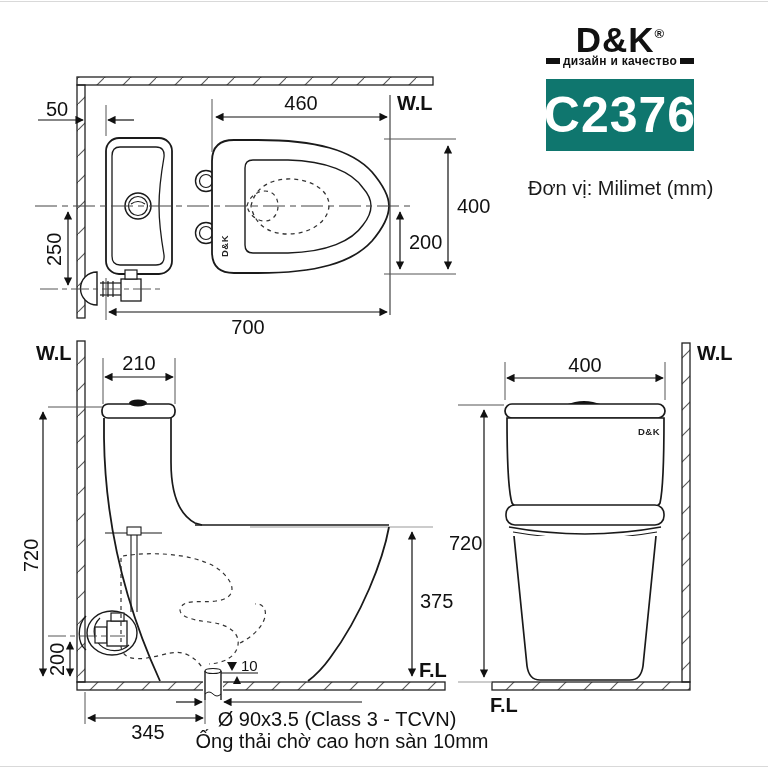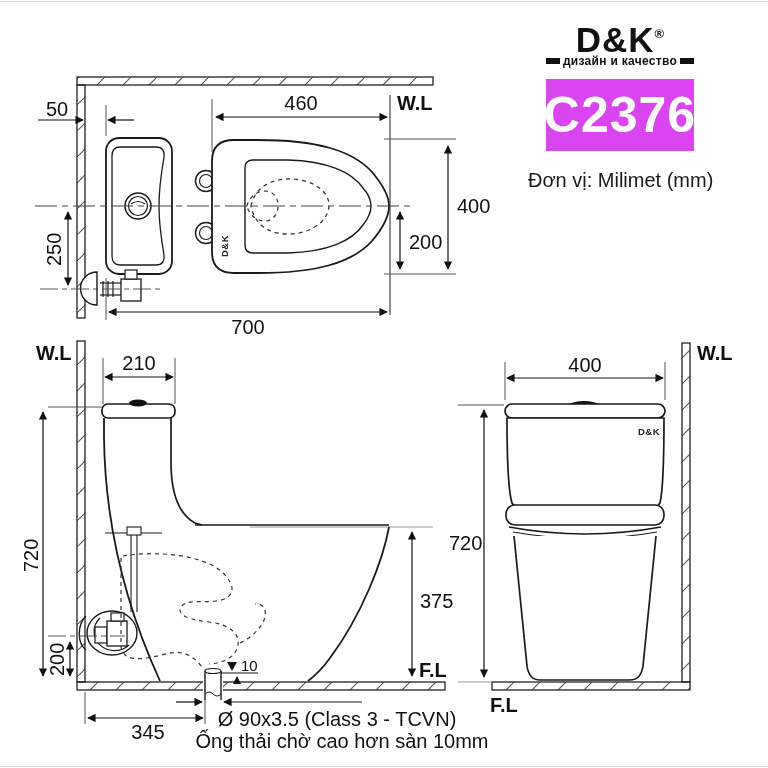--- a/index.html
+++ b/index.html
@@ -17,21 +17,21 @@
   .logo{position:absolute;left:546px;top:22px;width:148px;}
   .brand{text-align:center;font-size:35px;font-weight:800;line-height:1;color:#111;
          letter-spacing:1px;white-space:nowrap;}
   .brand sup{font-size:13px;font-weight:700;vertical-align:14px;letter-spacing:0;}
   .tagline-row{display:flex;align-items:center;gap:3px;margin-top:-3px;}
   .tagline-row .bar{flex:1;height:6px;background:#111;}
   .tagline{font-size:12px;font-weight:700;color:#111;white-space:nowrap;letter-spacing:0.3px;}
   .model-box{margin-top:11px;height:72px;background:#77797b;display:flex;
              align-items:center;justify-content:center;}
   .model-box span{font-size:50px;font-weight:800;color:#fff;letter-spacing:1px;}
-  .unit{position:relative;left:-18px;margin-top:18px;font-size:20px;color:#1a1a1a;
+  .unit{position:relative;left:-18px;margin-top:26px;font-size:20px;color:#1a1a1a;
         white-space:nowrap;}
 </style>
 </head>
 <body>
 
 <div id="canvas">
   <div class="edge" style="top:1px"></div>
   <div class="edge" style="top:766px"></div>
 
   <svg width="768" height="768" viewBox="0 0 768 768">
@@ -214,18 +214,18 @@
     </g>
   </svg>
 
   <div class="logo">
     <div class="brand"><span>D&amp;K</span><sup>®</sup></div>
     <div class="tagline-row">
       <div class="bar"></div>
       <div class="tagline">дизайн и качество</div>
       <div class="bar"></div>
     </div>
-    <div class="model-box" style="background: #d946ef;">
+    <div class="model-box" style="background: #0f766e;">
       <span>C2376</span>
     </div>
     <div class="unit">Đơn vị: Milimet  (mm)</div>
   </div>
 </div>
 
 </body></html>

